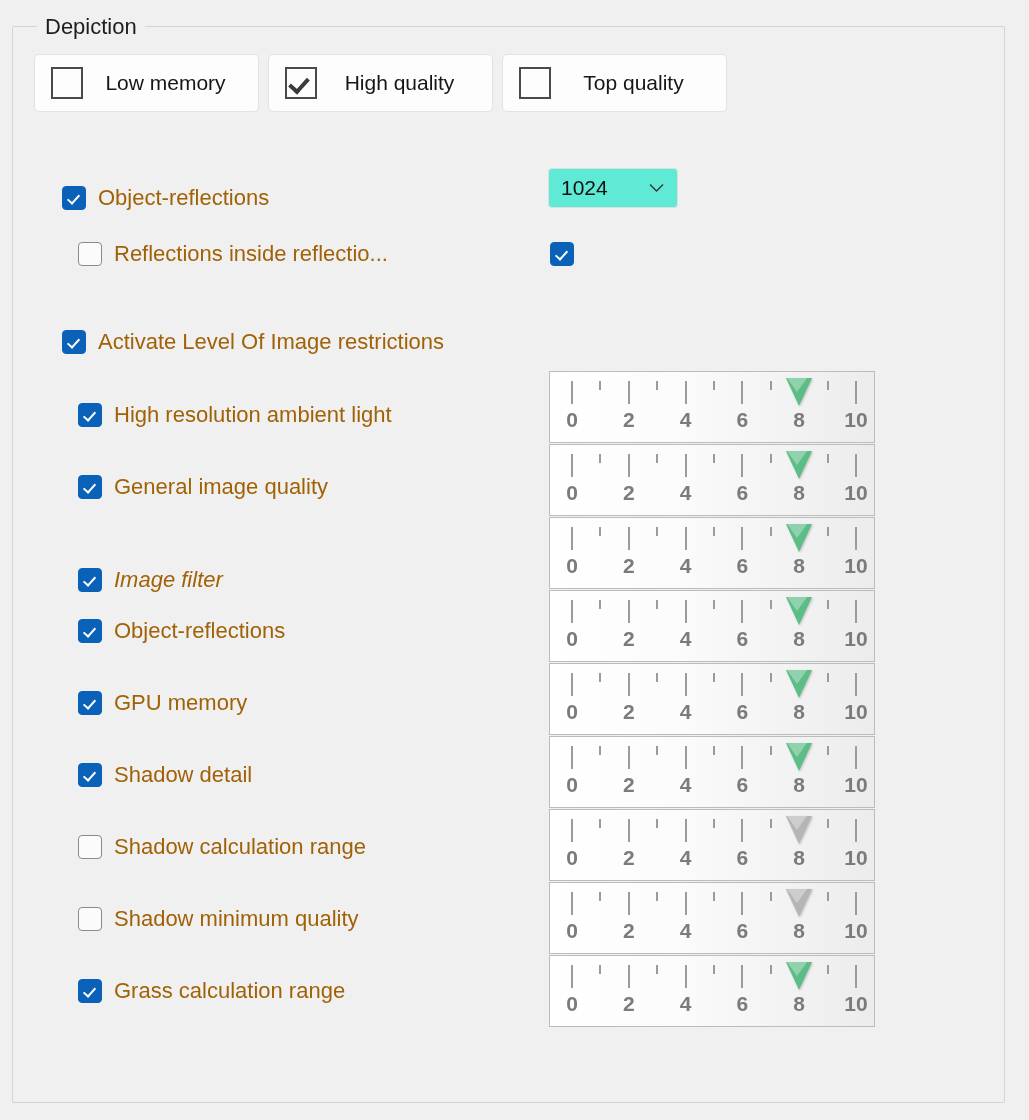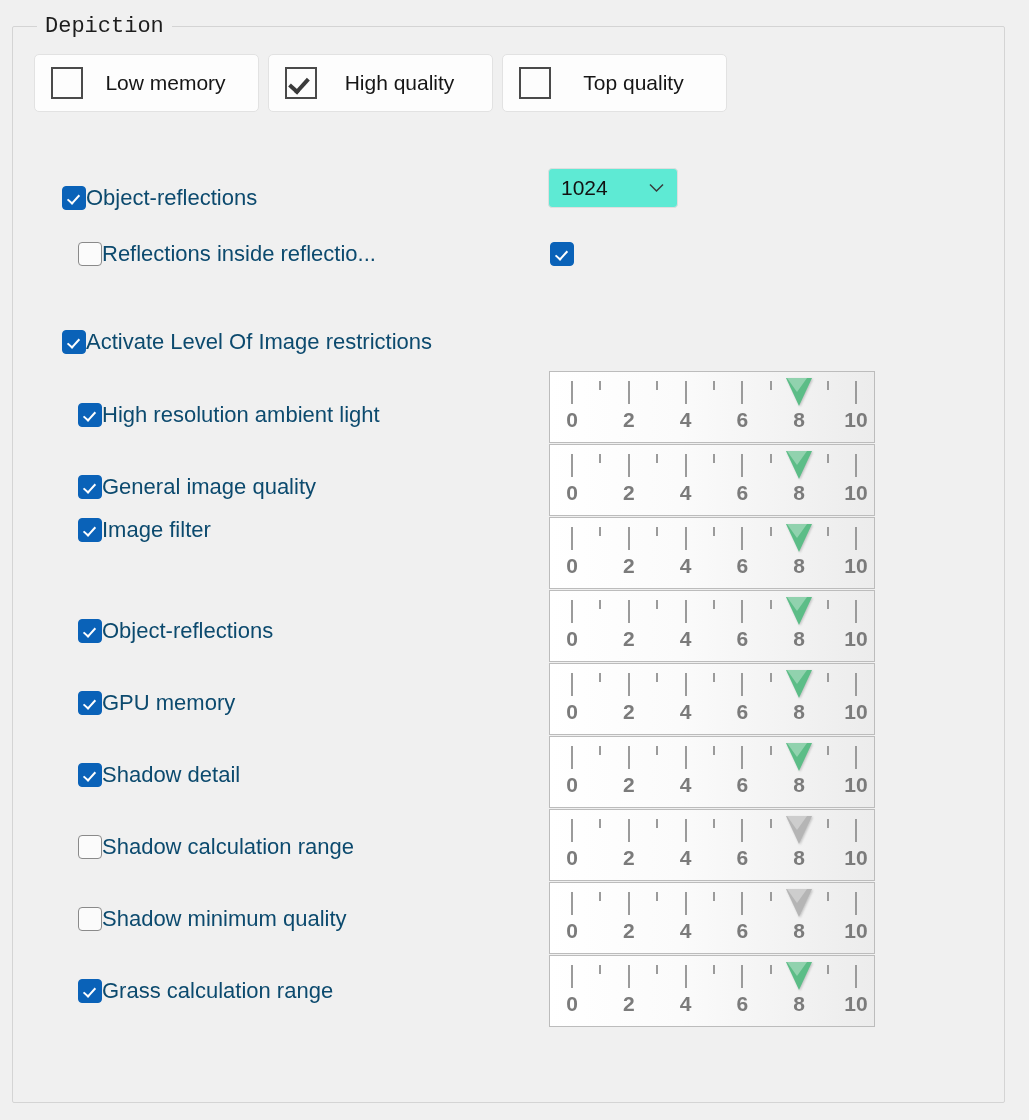--- a/index.html
+++ b/index.html
@@ -20,21 +20,20 @@
   
   .groupbox {
     position: absolute;
     left: 12px;
     top: 26px;
     width: 993px;
     height: 1077px;
     border: 1px solid #d4d4d4;
     border-radius: 2px;
     box-sizing: border-box;
-    font-family: Liberation Mono, monospace;
   }
   .groupbox-title {
     position: absolute;
     left: 24px;
     top: -14px;
     background: #f0f0f0;
     padding: 0 8px;
     font-size: 22px;
     color: #1d1d1d;
     line-height: 28px;
@@ -121,23 +120,23 @@
     left: 7px;
     top: 5px;
     width: 5px;
     height: 10px;
     border: solid #ffffff;
     border-width: 0 2px 2px 0;
     transform: rotate(42deg);
   }
   .cblabel {
     font-size: 22px;
-    color: #0c4a6e;
+    color: #a16207;
     line-height: 24px;
-    padding-left: 0;
+    padding-left: 12px;
   }
 
   
   .combo {
     position: absolute;
     left: 548px;
     top: 168px;
     width: 130px;
     height: 40px;
     background: #5eead4;
@@ -274,21 +273,21 @@
 
 <div id="lod-checkbox-column">
     <div class="cbrow" style="left: 78px; top: 403px;">
       <span class="cbox on"></span>
       <span class="cblabel">High resolution ambient light</span>
     </div>
     <div class="cbrow" style="left: 78px; top: 475px;">
       <span class="cbox on"></span>
       <span class="cblabel">General image quality</span>
     </div>
-    <div class="cbrow" style="left: 78px; top: 518px;">
+    <div class="cbrow" style="left: 78px; top: 568px; font-style: italic;">
       <span class="cbox on"></span>
       <span class="cblabel">Image filter</span>
     </div>
     <div class="cbrow" style="left: 78px; top: 619px;">
       <span class="cbox on"></span>
       <span class="cblabel">Object-reflections</span>
     </div>
     <div class="cbrow" style="left: 78px; top: 691px;">
       <span class="cbox on"></span>
       <span class="cblabel">GPU memory</span>

